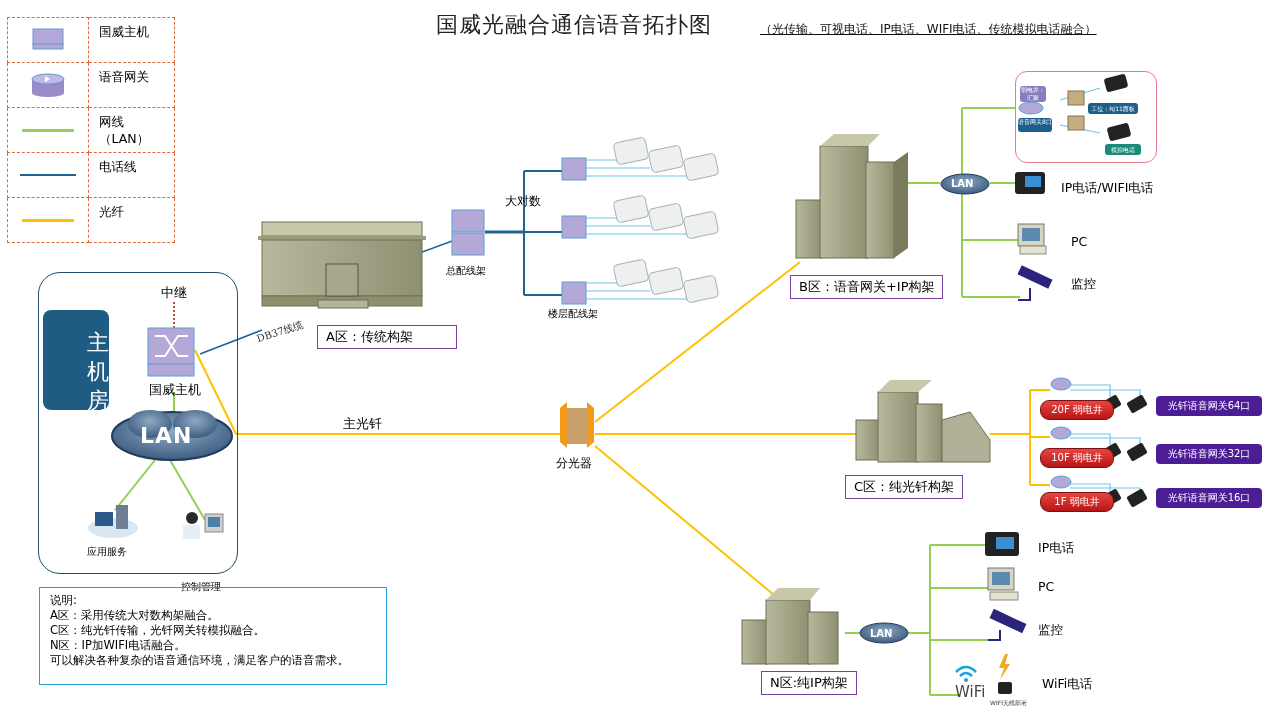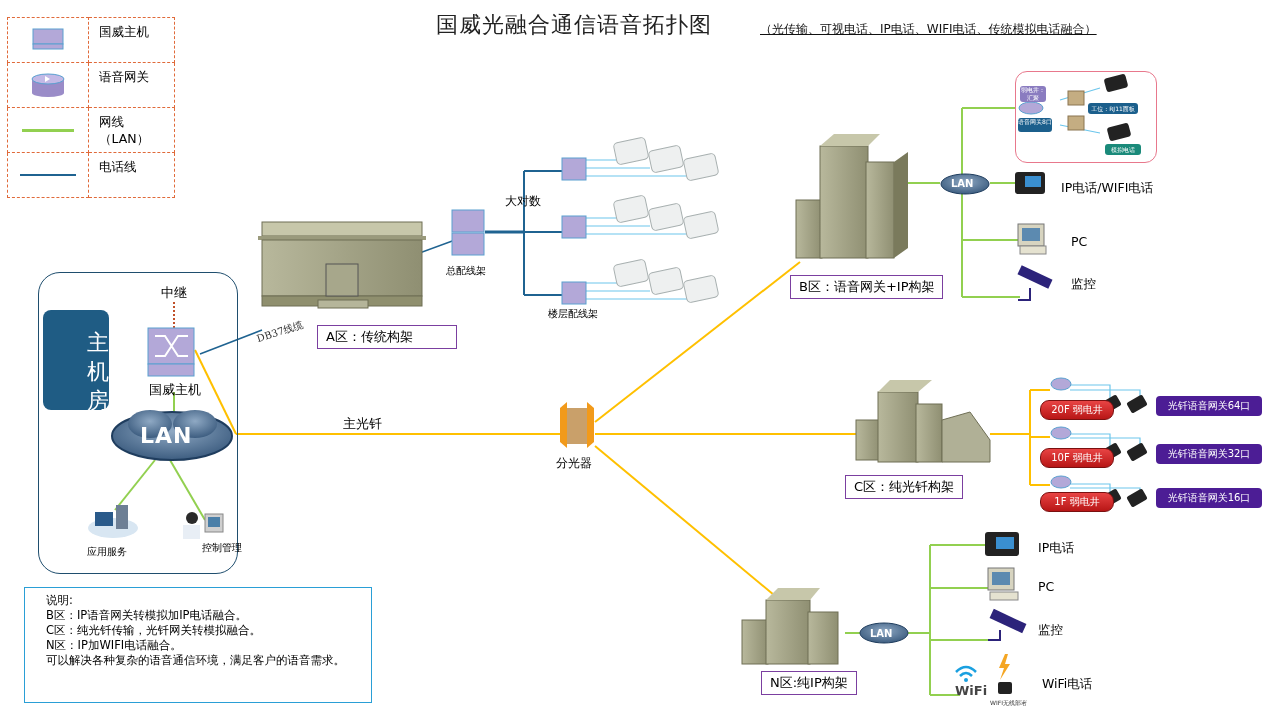--- a/index.html
+++ b/index.html
@@ -10,21 +10,21 @@
   .subtitle { left:760px; top:21px; font-size:12px; text-decoration:underline; color:#111; }
   .legend { left:7px; top:17px; width:168px; border:1px dashed #e06a3a; border-collapse:collapse; }
   .legend td { border:1px dashed #e06a3a; height:38px; font-size:12.5px; padding:0; }
   .legend td.ic { width:80px; text-align:center; }
   .legend td.lb { padding-left:10px; vertical-align:top; padding-top:6px; }
   .room { left:38px; top:272px; width:198px; height:300px; border:1.5px solid #1f4e6e; border-radius:22px; }
   .room-label { left:43px; top:310px; width:66px; height:100px; background:#1f5c84; border-radius:8px; color:#fff; font-size:22px; text-align:right; line-height:29px; padding-top:18px; box-sizing:border-box; writing-mode:horizontal-tb; }
   .zone-box { border:1.3px solid #7b3fa0; background:#fff; font-size:13px; padding:2px 8px; white-space:nowrap; }
   .lbl { font-size:12px; white-space:nowrap; }
   .small { font-size:10px; white-space:nowrap; }
-  .note { left:24px; top:587px; width:348px; height:116px; border:1.5px solid #2a9fd6; font-size:11.5px; line-height:15px; padding:5px 21px; box-sizing:border-box; font-family:"DejaVu Sans","Liberation Sans",sans-serif; }
+  .note { left:39px; top:587px; width:348px; height:98px; border:1.5px solid #2a9fd6; font-size:11.5px; line-height:15px; padding:5px 10px; box-sizing:border-box; font-family:"DejaVu Sans","Liberation Sans",sans-serif; }
   .floorTag { width:72px; height:18px; background:linear-gradient(#e84444,#b81616); border:1px solid #7a1010; border-radius:9px; color:#fff; font-size:10px; text-align:center; line-height:18px; }
   .gwTag { width:106px; height:20px; background:#4c1d95; border-radius:4px; color:#fff; font-size:10px; text-align:center; line-height:20px; }
   .pink { left:1015px; top:71px; width:140px; height:90px; border:1.5px solid #e8788c; border-radius:12px; }
   .miniTag { background:#1b5f8c; color:#fff; font-size:6px; border-radius:3px; text-align:center; line-height:8px; }
 </style>
 </head>
 <body>
 
 <svg class="links" width="1272" height="710">
   <defs>
@@ -255,30 +255,36 @@
           <div style="width:52px;height:3px;background:#92d050;margin:auto;"></div>
         </td>
         <td class="lb">网线（LAN）</td>
       </tr>
   <tr>
         <td class="ic">
           <div style="width:56px;height:2px;background:#1f6391;margin:auto;"></div>
         </td>
         <td class="lb">电话线</td>
       </tr>
+  <tr>
+        <td class="ic">
+          <div style="width:52px;height:3px;background:#ffc000;margin:auto;"></div>
+        </td>
+        <td class="lb">光纤</td>
+      </tr>
 </tbody>
   </table>
 
 <div class="abs room"></div>
 <div class="abs room-label"><span style="display:inline-block;width:24px;word-break:break-all;">主机房</span></div>
 <div class="abs lbl" style="left:161px;top:284px;font-size:13px;">中继</div>
 <div class="abs lbl" style="left:149px;top:381px;font-size:13px;">国威主机</div>
 <div class="abs" style="left:140px;top:423px;color:#fff;font-weight:bold;font-size:22px;letter-spacing:1px;">LAN</div>
 <div class="abs small" style="left:87px;top:545px;">应用服务</div>
-<div class="abs small" style="left:181px;top:541px;margin-left:21px;">控制管理</div>
+<div class="abs small" style="left:181px;top:580px;">控制管理</div>
 
 <div class="abs lbl" style="left:343px;top:415px;font-size:13px;">主光钎</div>
 <div class="abs lbl" style="left:556px;top:455px;font-size:12px;">分光器</div>
 
 <div class="abs small" style="left:256px;top:325px;transform:rotate(-18deg);font-family:'DejaVu Serif',serif;color:#333;">DB37线缆</div>
 <div class="abs zone-box" style="left:317px;top:325px;width:122px;">A区：传统构架</div>
 <div class="abs small" style="left:446px;top:264px;">总配线架</div>
 <div class="abs small" style="left:505px;top:193px;font-size:12px;">大对数</div>
 <div class="abs small" style="left:548px;top:307px;">楼层配线架</div>
 
@@ -300,22 +306,22 @@
 <div class="abs gwTag" style="left:1156px;top:396px;">光钎语音网关64口</div>
 <div class="abs gwTag" style="left:1156px;top:444px;">光钎语音网关32口</div>
 <div class="abs gwTag" style="left:1156px;top:488px;">光钎语音网关16口</div>
 
 <div class="abs zone-box" style="left:761px;top:671px;">N区:纯IP构架</div>
 <div class="abs" style="left:870px;top:628px;color:#fff;font-size:10px;font-weight:bold;">LAN</div>
 <div class="abs lbl" style="left:1038px;top:540px;font-size:12.5px;">IP电话</div>
 <div class="abs lbl" style="left:1038px;top:579px;font-size:12.5px;">PC</div>
 <div class="abs lbl" style="left:1038px;top:622px;font-size:12.5px;">监控</div>
 <div class="abs lbl" style="left:1042px;top:676px;font-size:12.5px;">WiFi电话</div>
-<div class="abs" style="left:955px;top:683px;font-size:13px;font-weight:bold;color:#444;">WiFi</div>
+<div class="abs" style="left:955px;top:683px;font-size:15px;font-weight:normal;color:#444;">WiFi</div>
 <div class="abs" style="left:990px;top:699px;font-size:6px;color:#333;">WIFI无线部署</div>
 
 <div class="abs note">
   <div>说明:</div>
-  <div>B区：IP语音网关转模拟加IP电话融合。</div>
+  <div>A区：采用传统大对数构架融合。</div>
   <div>C区：纯光钎传输，光钎网关转模拟融合。</div>
   <div>N区：IP加WIFI电话融合。</div>
   <div>可以解决各种复杂的语音通信环境，满足客户的语音需求。</div>
 </div>
 
 </body></html>

